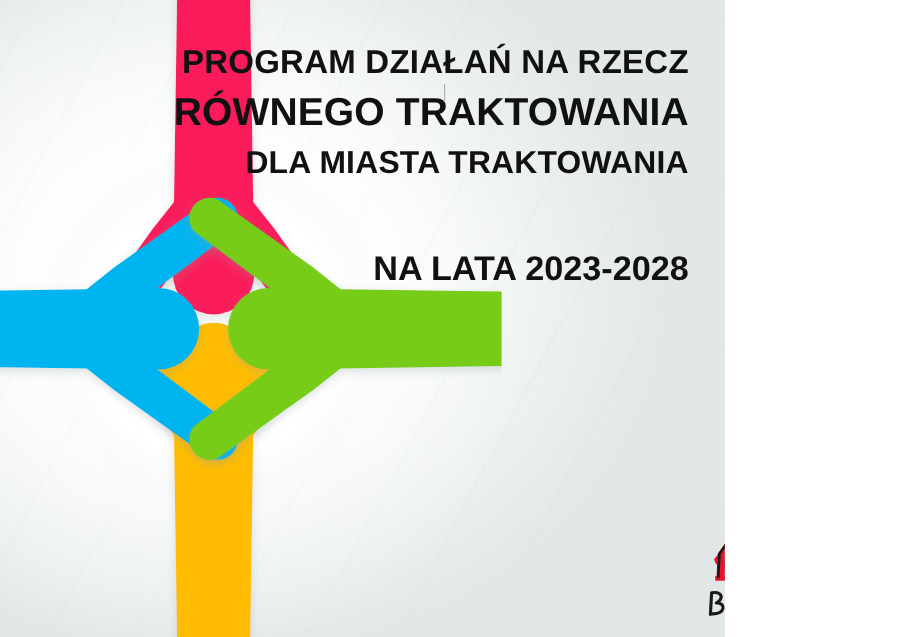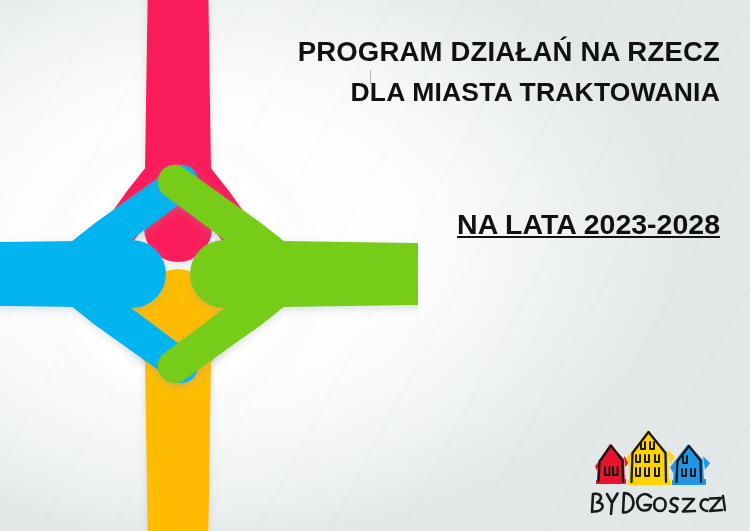--- a/index.html
+++ b/index.html
@@ -3,21 +3,21 @@
 <meta charset="utf-8">
 <title>Program Działań na rzecz Równego Traktowania</title>
 <style>
   html, body {
     margin: 0;
     padding: 0;
     background: #ffffff;
   }
   #poster {
     position: relative;
-    width: 750px;
+    width: 604px;
     height: 531px;
     overflow: hidden;
     font-family: "Liberation Sans", sans-serif;
     background:
       radial-gradient(ellipse 62% 58% at 30% 45%, #ffffff 0%, #fbfcfc 38%, #f0f3f3 68%, #e2e8e7 100%),
       linear-gradient(118deg, #fdfefe 0%, #f6f8f8 32%, #e7eeed 66%, #d6e0de 100%);
   }
   
   #bg-streaks {
     position: absolute;
@@ -63,21 +63,20 @@
   .ln3 { font-size: 26.5px; margin-top: 13px; letter-spacing: 0.2px; }
   #dateline {
     position: absolute;
     right: 30px;
     top: 208px;
     text-align: left;
     color: #111111;
     font-size: 28.5px;
     font-weight: bold;
     white-space: nowrap;
-    text-decoration: underline;
   }
   
   #tick {
     position: absolute;
     left: 370px;
     top: 70px;
     width: 1px;
     height: 14px;
     background: rgba(120,130,130,0.55);
   }
@@ -150,20 +149,21 @@
                  L 243 391 A 17 17 0 0 1 224 364 L 304 304
                  L 304 262 L 224 202 A 17 17 0 0 1 243 175
                  L 323 232 Z" fill="#76CC14"></path>
         <circle cx="286" cy="283" r="34" fill="#76CC14"></circle>
       </g>
     </svg>
   </div>
 
   <div id="headline">
     <div class="ln ln1">PROGRAM DZIAŁAŃ NA RZECZ</div>
+    <div class="ln ln2">RÓWNEGO TRAKTOWANIA</div>
     <div class="ln ln3">DLA MIASTA TRAKTOWANIA</div>
   </div>
   <div id="tick"></div>
 
   <div id="dateline">NA LATA 2023-2028</div>
 
   <div id="logo">
     <svg viewBox="0 0 140 92" xmlns="http://www.w3.org/2000/svg" aria-hidden="true">
 
       <g>

